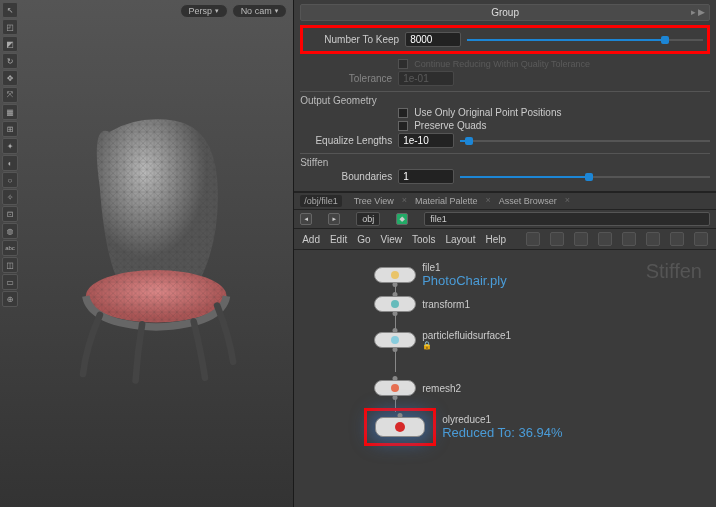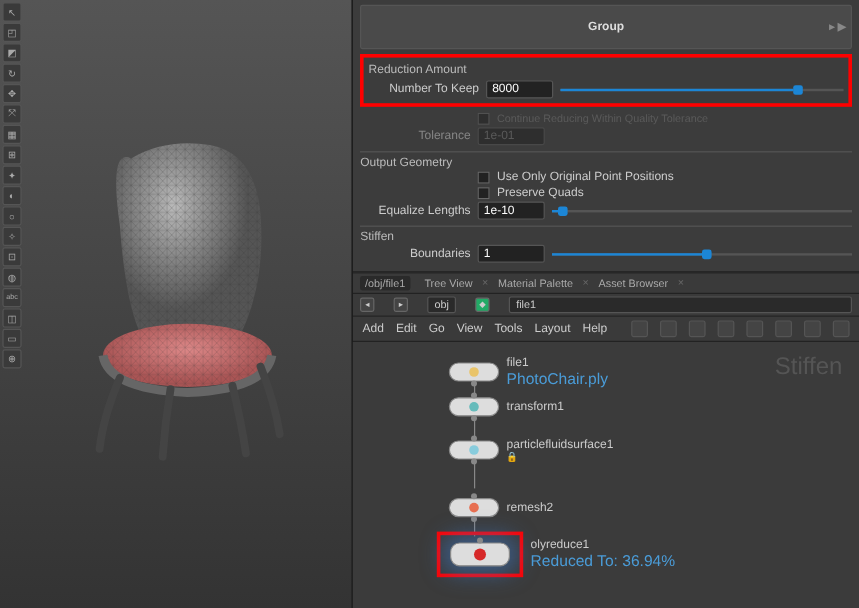--- a/index.html
+++ b/index.html
@@ -8,21 +8,21 @@
 .viewport { width: 363px; height: 507px; background: linear-gradient(180deg, #555 0%, #333 100%); position: relative; border-right: 1px solid #1a1a1a; }
 .vp-topbar { position: absolute; top: 4px; right: 6px; display: flex; gap: 4px; }
 .vp-tag { background: rgba(40,40,40,0.8); border: 1px solid #555; border-radius: 9px; padding: 1px 8px; font-size: 9px; color: #bbb; display: flex; align-items: center; gap: 3px; }
 .vp-tag::after { content: "▾"; font-size: 7px; }
 .vp-left-icons { position: absolute; left: 2px; top: 2px; display: flex; flex-direction: column; gap: 1px; }
 .vp-left-icons .ic { width: 16px; height: 16px; background: #3a3a3a; border:1px solid #555; border-radius:2px; font-size:8px; display:flex; align-items:center; justify-content:center; color:#aaa; }
 .chair { position: absolute; left: 18%; top: 8%; width: 64%; height: 84%; }
 .chair svg { width: 100%; height: 100%; }
 .right { flex: 1; display: flex; flex-direction: column; background: #3a3a3a; }
 .params { flex: 0 0 auto; background: #3c3c3c; padding: 4px 6px 6px 6px; border-bottom: 1px solid #222; }
-.param-header { background: #4a4a4a; padding: 12px 6px; font-size: 10px; color: #ddd; border: 1px solid #555; border-radius: 2px; display:flex; justify-content:center; position:relative; margin-bottom:4px;font-weight:bold;}
+.param-header { background: #4a4a4a; padding: 2px 6px; font-size: 10px; color: #ddd; border: 1px solid #555; border-radius: 2px; display:flex; justify-content:center; position:relative; margin-bottom:4px;}
 .param-header .arrow { position:absolute; right:4px; color:#888; font-size:9px; }
 .redbox { border: 3px solid #f00; padding: 3px 4px; margin: 2px 0 4px 0; }
 .section-lbl { font-size: 10px; color: #bbb; padding: 2px 0; }
 .row { display: flex; align-items: center; gap: 6px; padding: 1px 0; }
 .row .lbl { width: 92px; text-align: right; font-size: 10px; color: #ccc; }
 .drop { flex: 0 0 140px; background: #4a4a4a; border: 1px solid #666; border-radius: 2px; padding: 1px 6px; font-size: 10px; color: #eee; display:flex; justify-content:space-between; align-items:center; }
 .drop::after { content: "◂▸"; font-size: 7px; color: #888; transform: scaleX(0.5); }
 .num { flex: 0 0 56px; background: #222; border: 1px solid #555; border-radius: 2px; padding: 1px 4px; color: #fff; font-size: 10px; }
 .slider { flex: 1; height: 12px; position: relative; }
 .slider .track { position:absolute; top:5px; left:0; right:0; height:2px; background:#555; }
@@ -54,20 +54,24 @@
 .wire { position:absolute; width:1px; background:#888; left:0; }
 .selected-glow { box-shadow: 0 0 18px 6px rgba(60,120,200,0.55); border-radius:14px; }
 .red-node-box { border:3px solid #f00; padding:6px 8px; }
 </style>
 </head>
 <body>
 
 <div class="app">
 
   <div class="viewport">
+    <div class="vp-topbar">
+      <div class="vp-tag">Persp</div>
+      <div class="vp-tag">No cam</div>
+    </div>
     <div class="vp-left-icons">
       <div class="ic">↖</div>
       <div class="ic">◰</div>
       <div class="ic">◩</div>
       <div class="ic">↻</div>
       <div class="ic">✥</div>
       <div class="ic">⤧</div>
       <div class="ic">▦</div>
       <div class="ic">⊞</div>
       <div class="ic">✦</div>
@@ -115,21 +119,20 @@
 
   <div class="right">
 
     <div class="params">
       <div class="param-header">
         <span>Group</span>
         <span class="arrow">▸ ▶</span>
       </div>
 
       <div class="redbox">
-        <div class="section-lbl">Reduction Amount</div>
         <div class="row">
           <div class="lbl">Number To Keep</div>
           <div class="num">8000</div>
           <div class="slider">
             <div class="track"></div>
               <div class="fill" style="width:82%"></div>
               <div class="thumb" style="left:82%"></div>
           </div>
         </div>
       </div>

